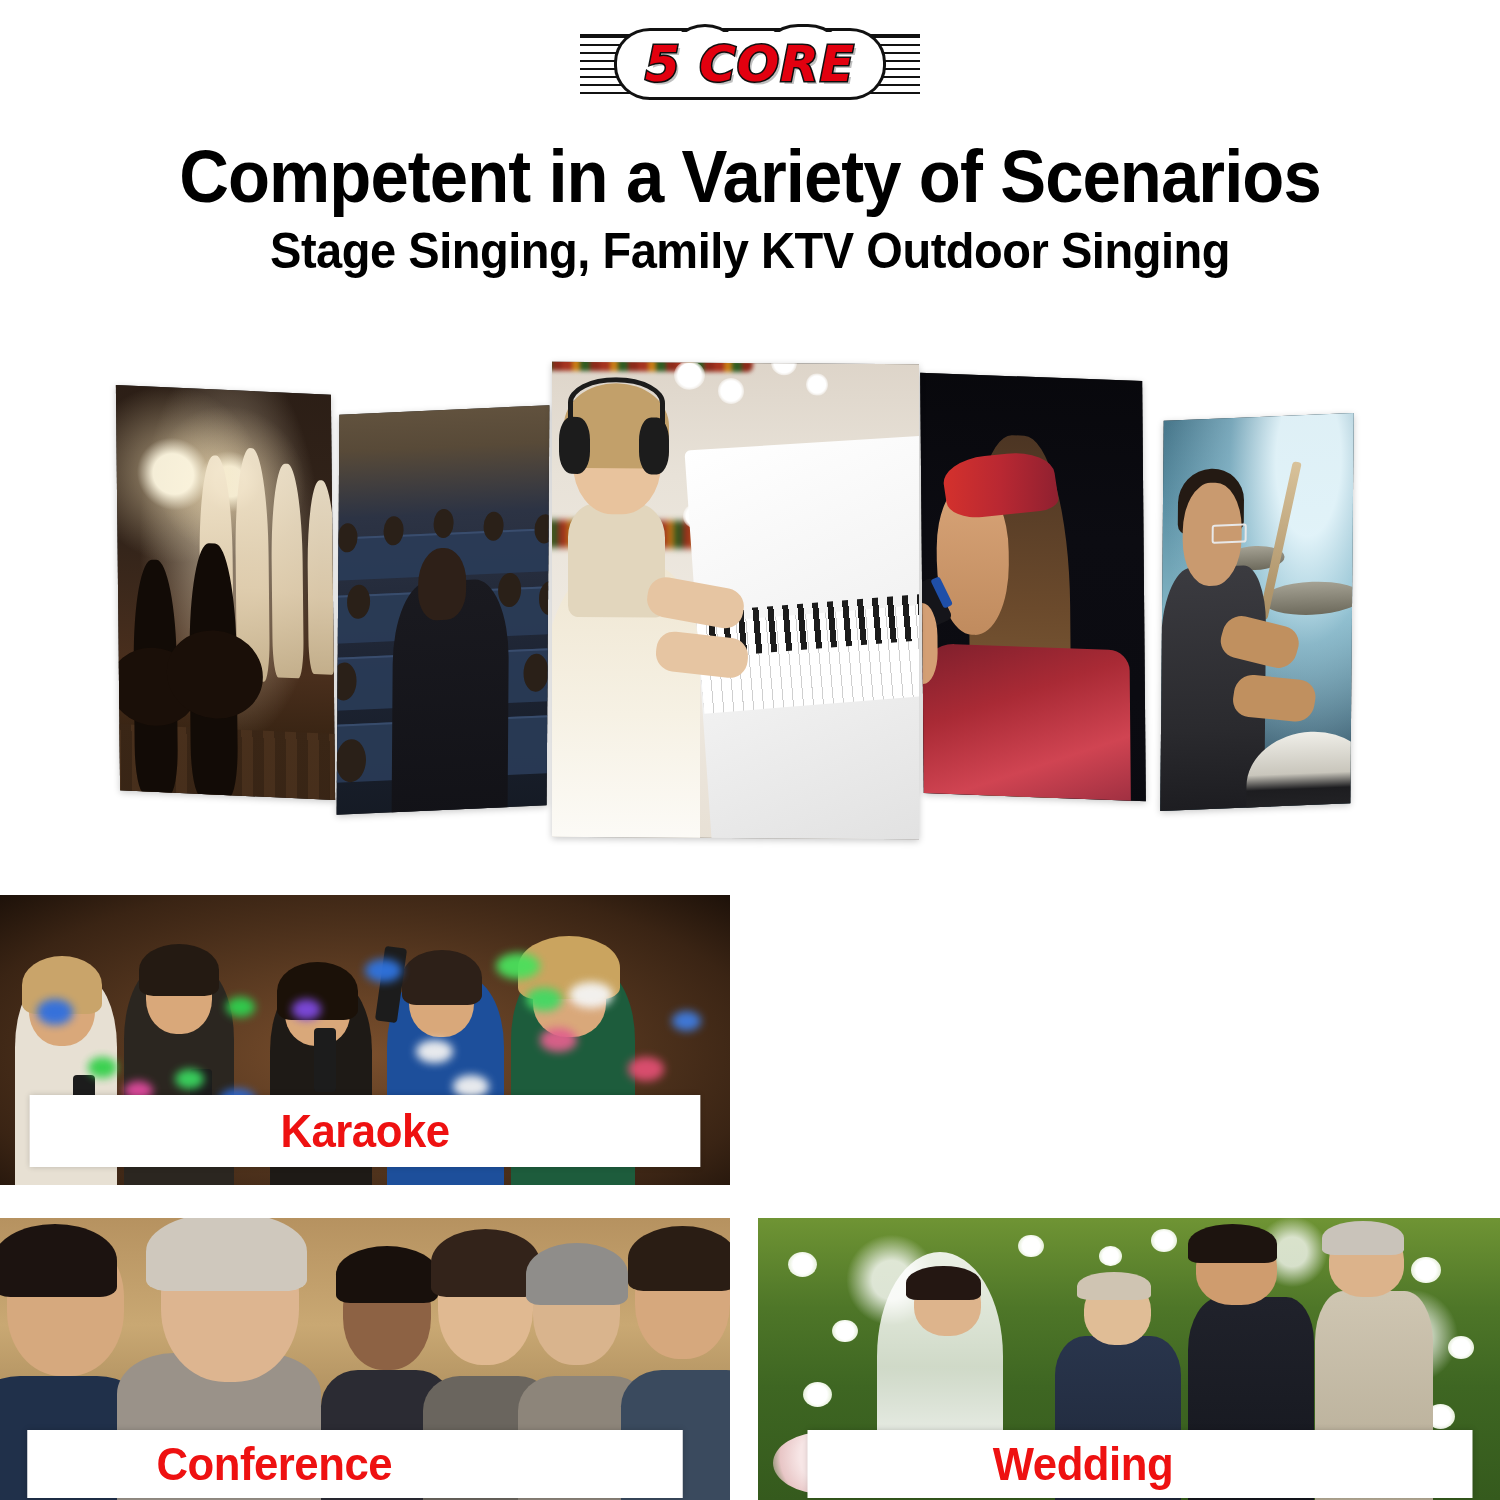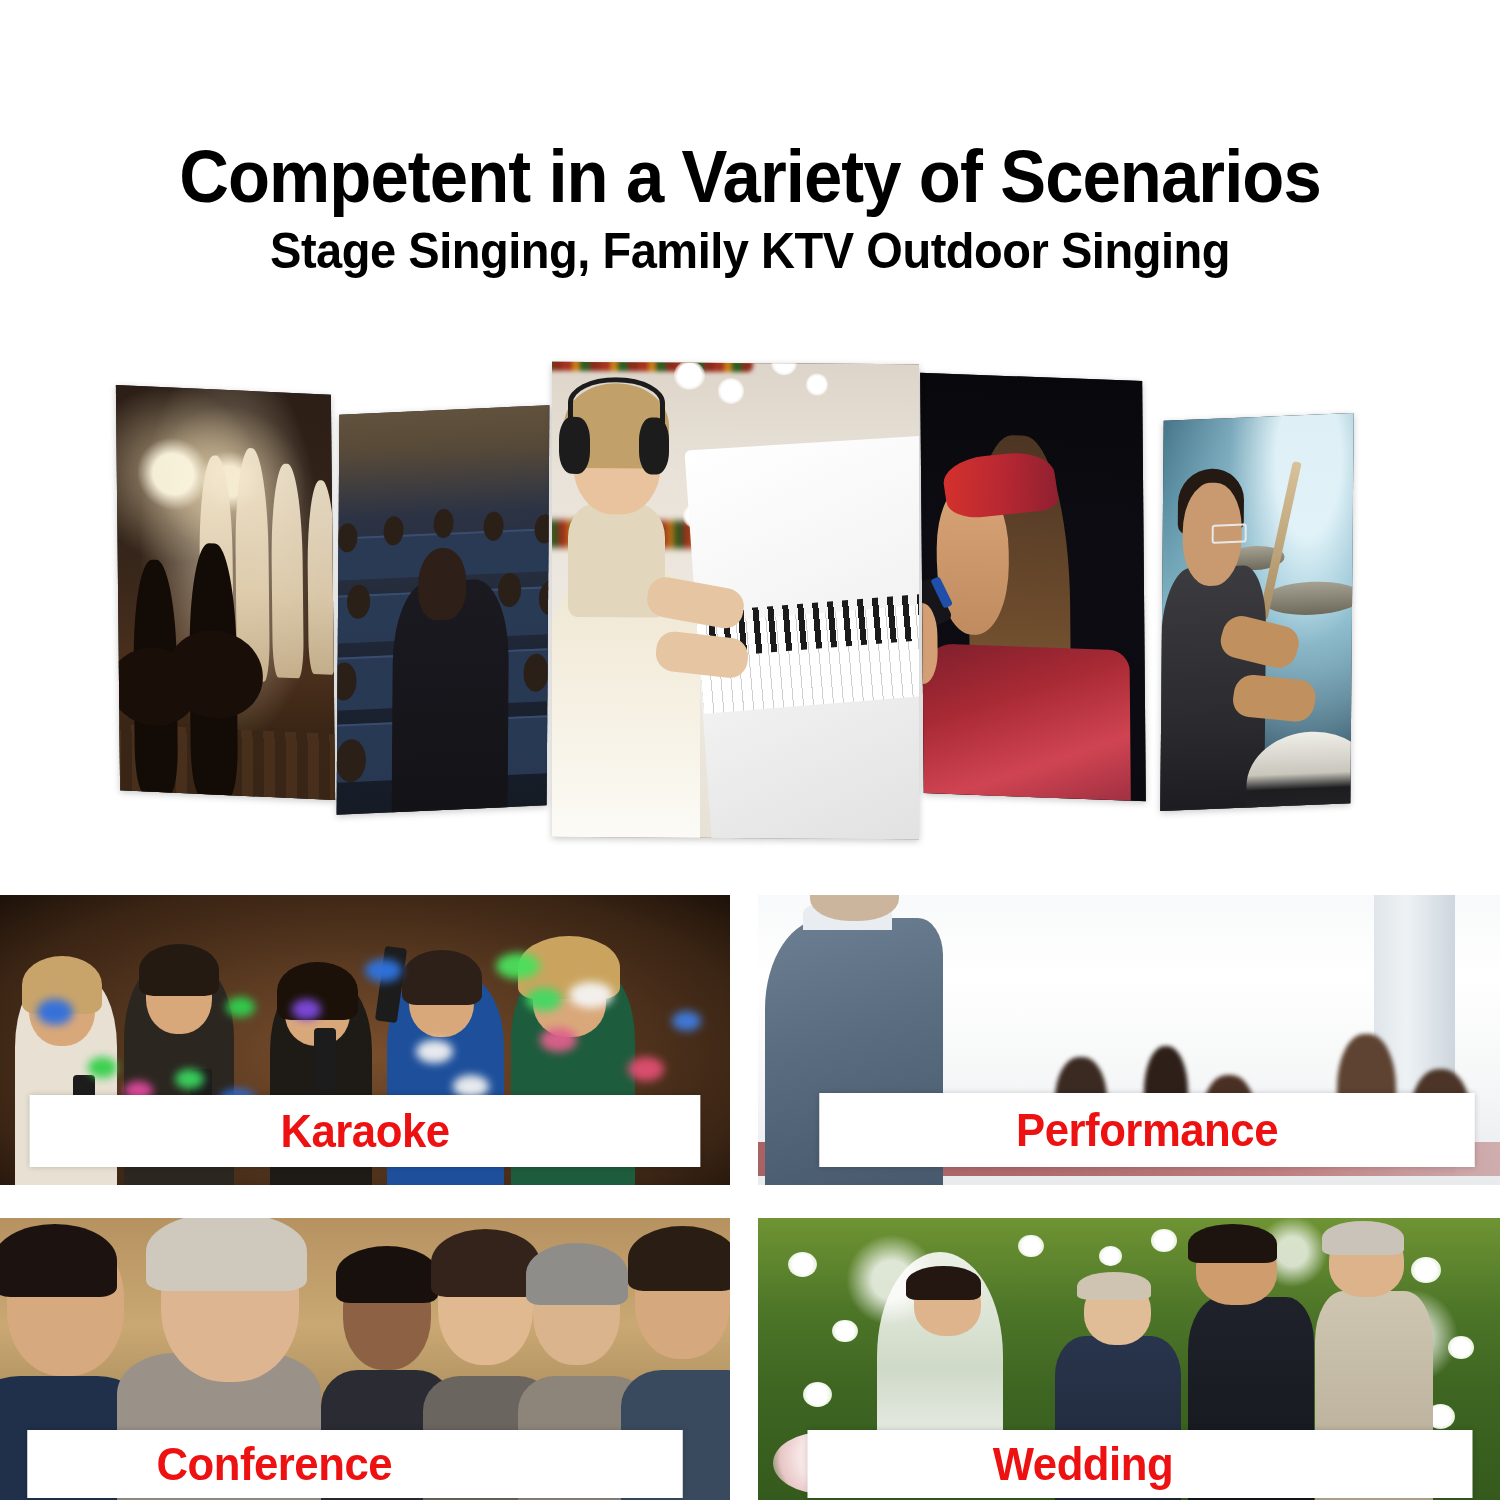--- a/index.html
+++ b/index.html
@@ -575,20 +575,28 @@
     position: absolute; left: 2%; bottom: 2%; width: 14%; height: 22%;
     background: radial-gradient(circle at 50% 40%, #f7e6e6 0 40%, #e8c6c6 70%, rgba(0,0,0,0) 100%);
     border-radius: 50%;
   }
 </style>
 </head>
 <body>
 
 <div id="page">
 
+  <div id="logo-wrap">
+    <div class="logo">
+      <div class="logo-stripes"></div>
+      <div class="logo-halo"></div>
+      <div class="logo-mask"></div>
+      <div class="logo-text">5 CORE</div>
+    </div>
+  </div>
 
   <div id="title">Competent in a Variety of Scenarios</div>
   <div id="subtitle">Stage Singing, Family KTV Outdoor Singing</div>
 
   <div id="panel-strip">
 
     <div class="panel" id="panel-1">
       <div class="scene sc-ballet">
         <div class="floor"></div>
         <div class="white-dancer" style="left:40%; top:22%; width:13%; height:46%;"></div>
@@ -712,35 +720,20 @@
       <div class="led" style="left:68%; top:20%; width:6%; height:9%;  background:#4ae05c;"></div>
       <div class="led" style="left:72%; top:32%; width:5%; height:8%;  background:#42d963;"></div>
       <div class="led" style="left:78%; top:30%; width:6%; height:9%;  background:#f5f5f5;"></div>
       <div class="led" style="left:74%; top:46%; width:5%; height:8%;  background:#e0608c;"></div>
       <div class="led" style="left:86%; top:56%; width:5%; height:8%;  background:#e04f72;"></div>
       <div class="led" style="left:92%; top:40%; width:4%; height:7%;  background:#3f7ce0;"></div>
     </div>
     <div class="tile-label">Karaoke</div>
   </div>
 
-  <div class="tile" id="tile-performance">
-    <div class="scene sc-performance">
-      <div class="column"></div>
-      <div class="redband"></div>
-      <div class="aud" style="left:40%; top:56%; width:7%;  height:32%; background:#3a2a22;"></div>
-      <div class="aud" style="left:52%; top:52%; width:6%;  height:34%; background:#2e2019;"></div>
-      <div class="aud" style="left:60%; top:62%; width:7%;  height:28%; background:#4a3024;"></div>
-      <div class="aud" style="left:78%; top:48%; width:8%;  height:40%; background:#5e4332;"></div>
-      <div class="aud" style="left:88%; top:60%; width:8%;  height:32%; background:#4c3528;"></div>
-      <div class="suit"></div>
-      <div class="collar"></div>
-      <div class="p-head"></div>
-    </div>
-    <div class="tile-label">Performance</div>
-  </div>
 
   <div class="tile" id="tile-wedding">
     <div class="scene sc-wedding">
       <div class="flower" style="left:4%;  top:12%; width:4%; height:9%;"></div>
       <div class="flower" style="left:10%; top:36%; width:3.5%; height:8%;"></div>
       <div class="flower" style="left:6%;  top:58%; width:4%; height:9%;"></div>
       <div class="flower" style="left:35%; top:6%;  width:3.5%; height:8%;"></div>
       <div class="flower" style="left:46%; top:10%; width:3%; height:7%;"></div>
       <div class="flower" style="left:53%; top:4%;  width:3.5%; height:8%;"></div>
       <div class="flower" style="left:66%; top:8%;  width:3%; height:7%;"></div>

